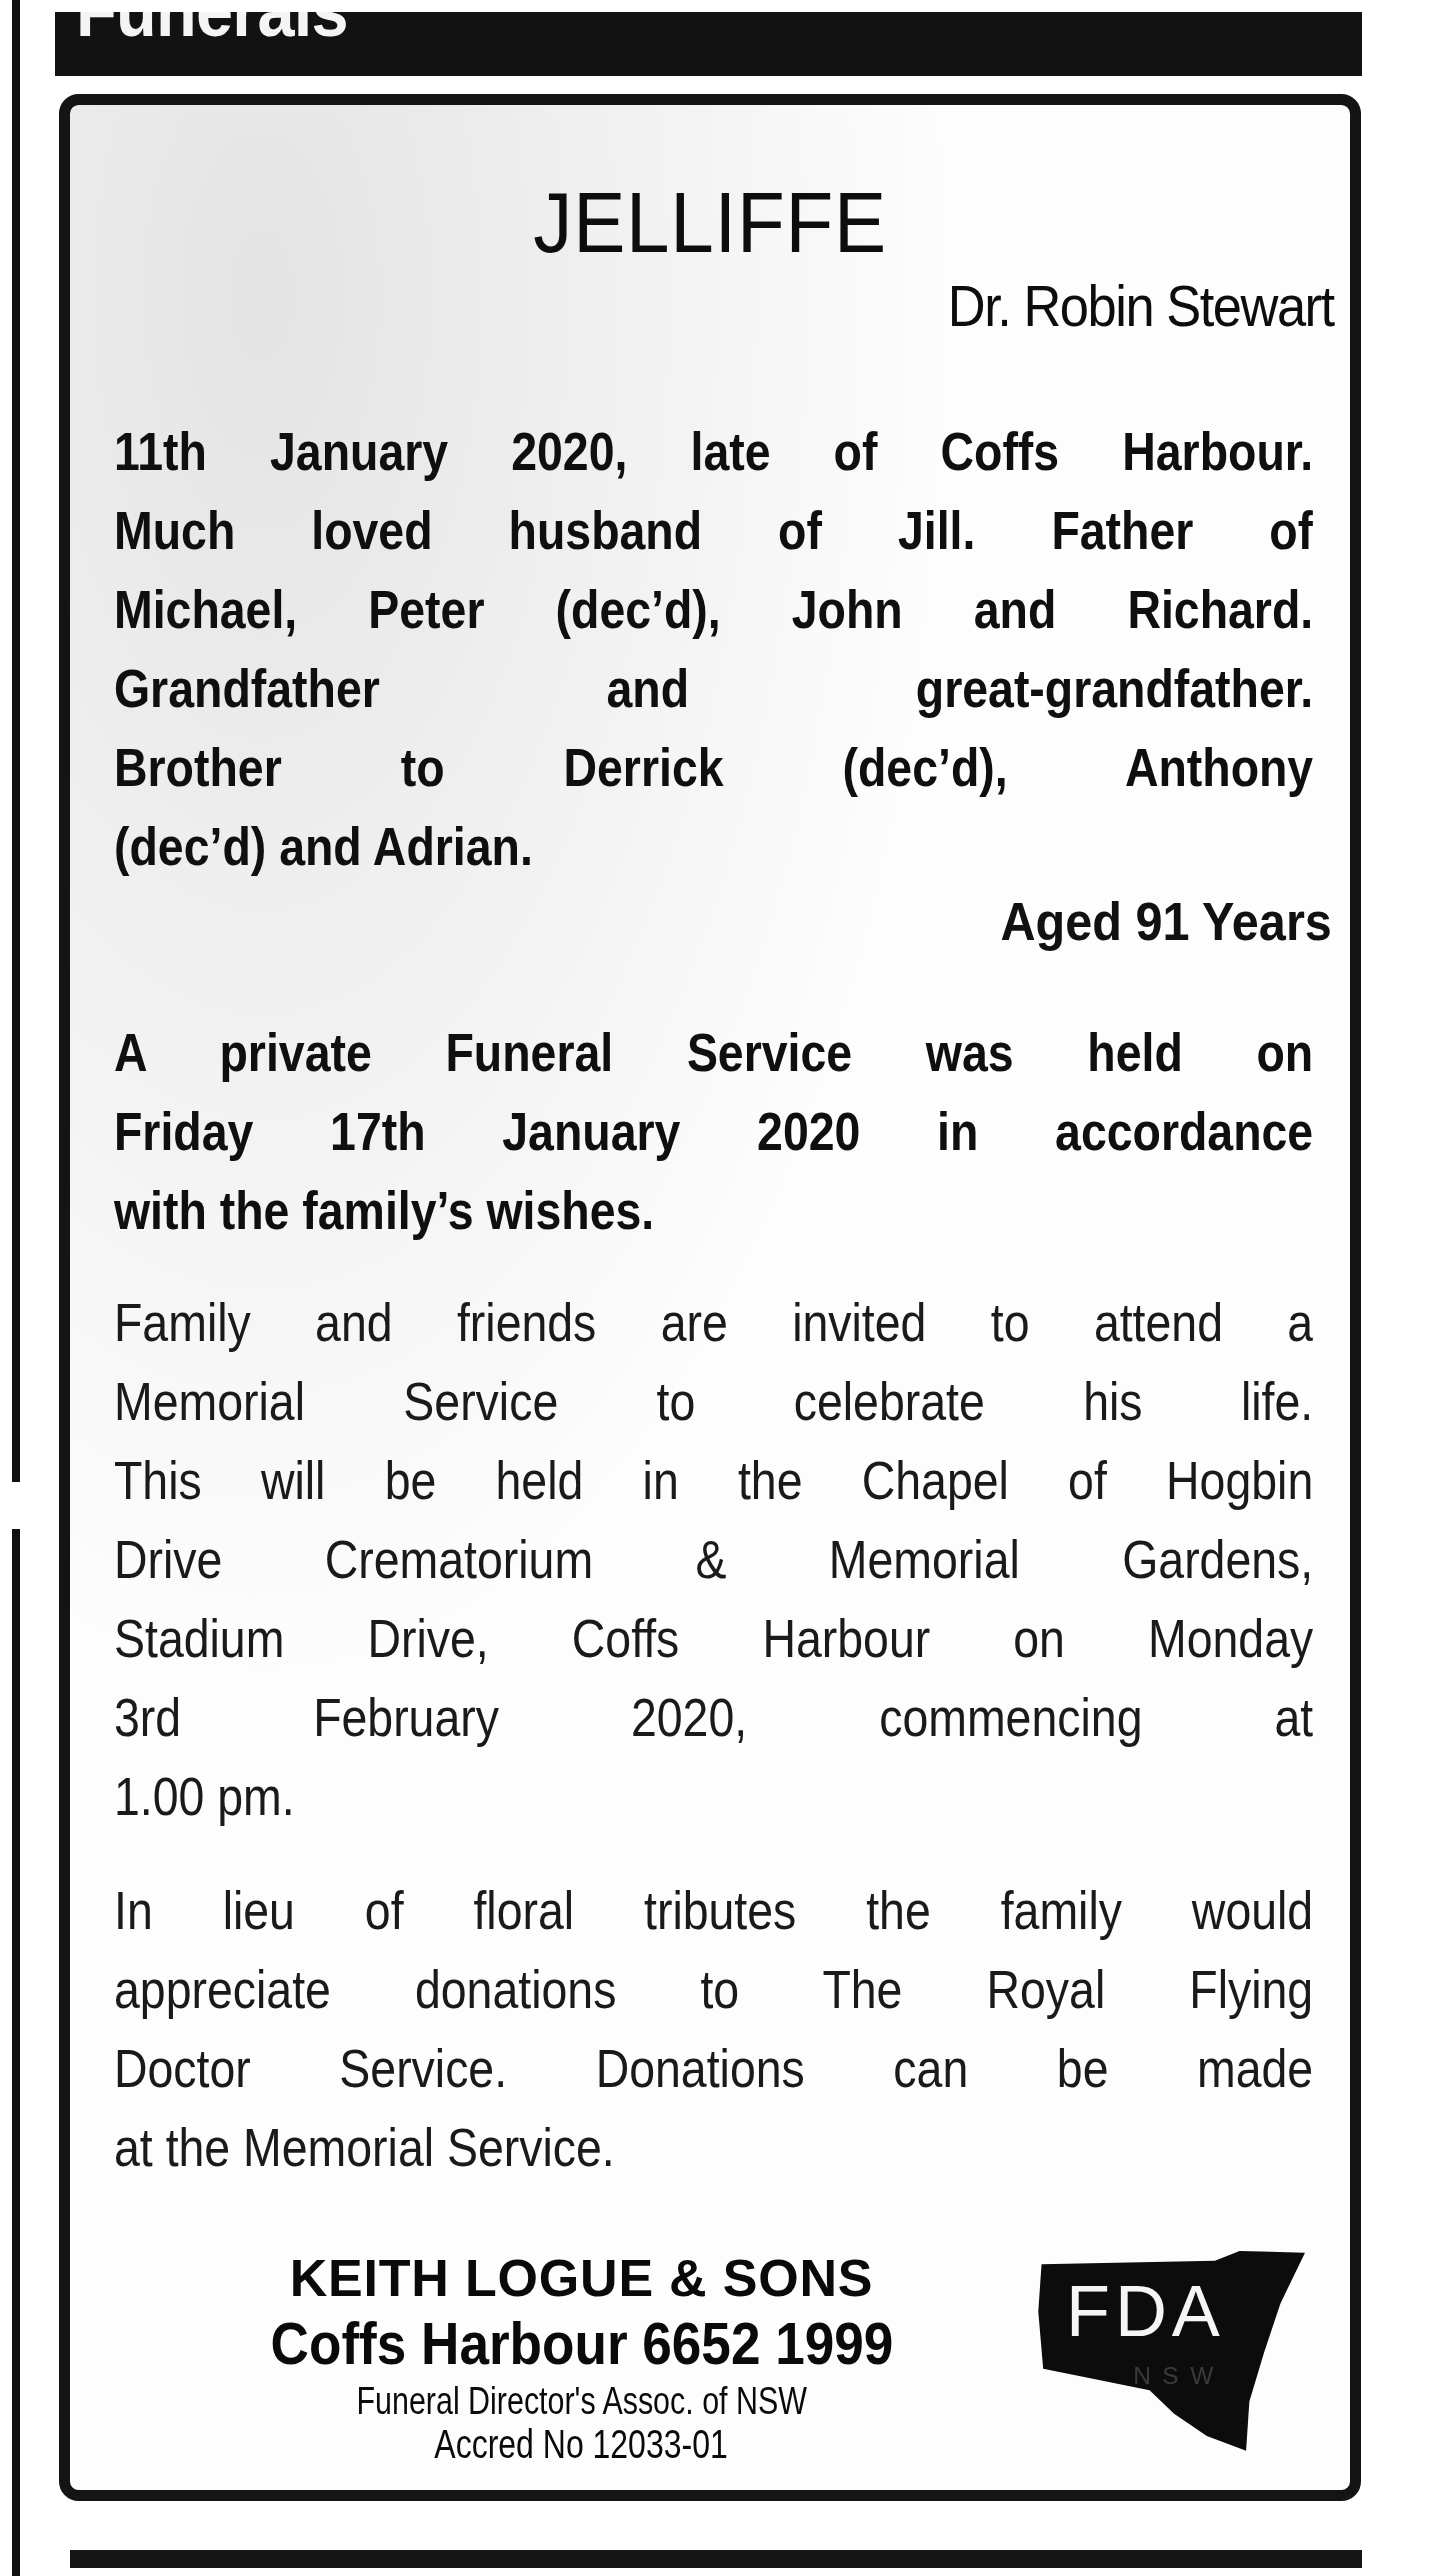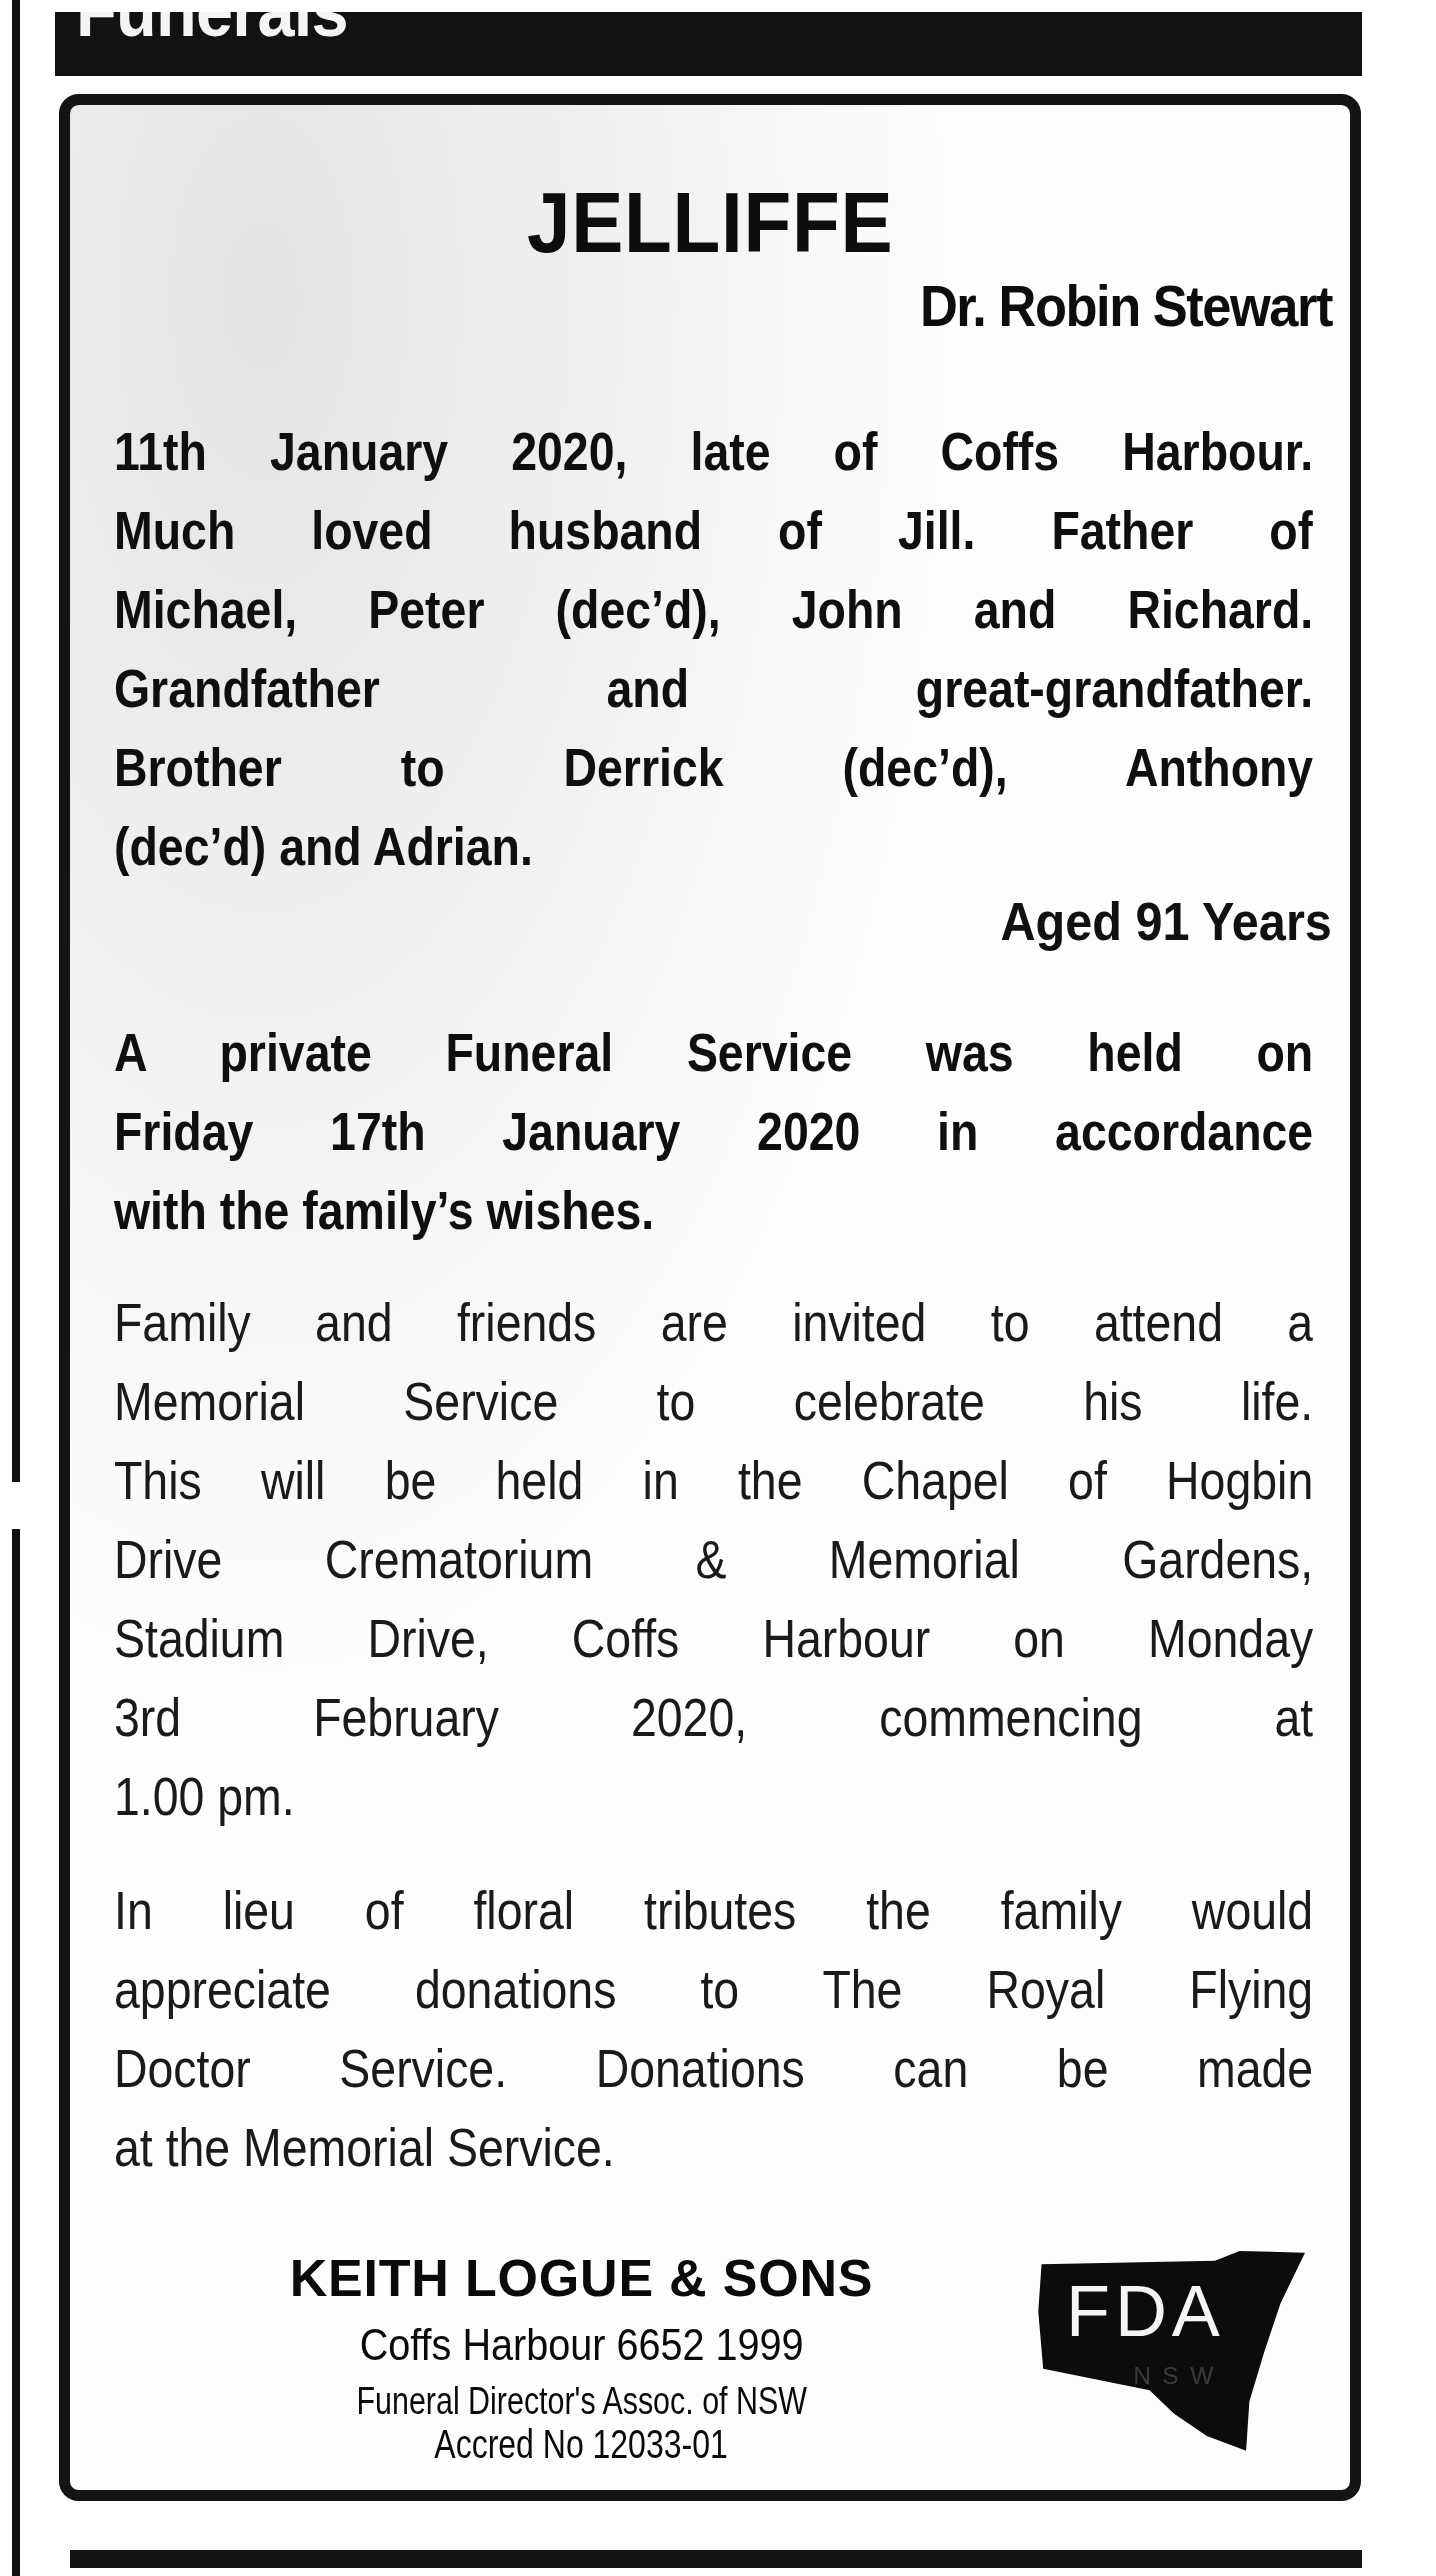--- a/index.html
+++ b/index.html
@@ -26,21 +26,21 @@
 
   .notice {
     position: absolute; left: 59px; top: 94px; width: 1280px; height: 2385px;
     border: 11.4px solid #141414; border-radius: 19.6px;
     background:
       radial-gradient(ellipse at 15% 8%, rgba(0,0,0,0.10), rgba(0,0,0,0) 45%),
       #fdfdfd;
   }
 
   .headline {
-    position: absolute; left: 0; width: 100%; text-align: center; font-weight: bold;
+    position: absolute; left: 0; width: 100%; text-align: center; font-weight: normal;
     color: #0d0d0d;
   }
   .headline.surname { top: 69px; font-size: 85px; letter-spacing: 0.8px; }
   .headline.surname span { display: inline-block; transform: scaleX(0.92); }
   .headline.given { top: 168px; font-size: 57px; letter-spacing: -1.6px; text-align: right; }
   .headline.given span { display: inline-block; transform: scaleX(0.92); }
 
   .body-text {
     position: absolute; left: 44px; width: 1199px;
     font-size: 54px; line-height: 79px; text-align: justify;
@@ -66,21 +66,21 @@
   .p2 { top: 908px; }
   .p3 { top: 1178px; }
   .p4 { top: 1766px; }
 
   .director {
     position: absolute; left: 33px; top: 2136px; width: 957px; text-align: center;
     color: #0a0a0a;
   }
   .director .name { font-size: 52px; font-weight: bold; line-height: 74px; letter-spacing: 0.8px; }
   .director .name span { display: inline-block; transform: scaleX(1.0); }
-  .director .phone { font-size: 44px; font-weight: normal; line-height: 59px; }
+  .director .phone { font-size: 59px; font-weight: bold; line-height: 59px; }
   .director .phone span { display: inline-block; transform: scaleX(0.9); }
   .director .assoc { font-size: 39px; line-height: 43px; margin-top: 5px; }
   .director .assoc span, .director .accred span { display: inline-block; transform: scaleX(0.78); }
   .director .accred { font-size: 41px; line-height: 44px; }
 
   .fda-logo {
     position: absolute; left: 965px; top: 2141px; width: 270px; height: 213px;
   }
 
   .bottom-rule {

